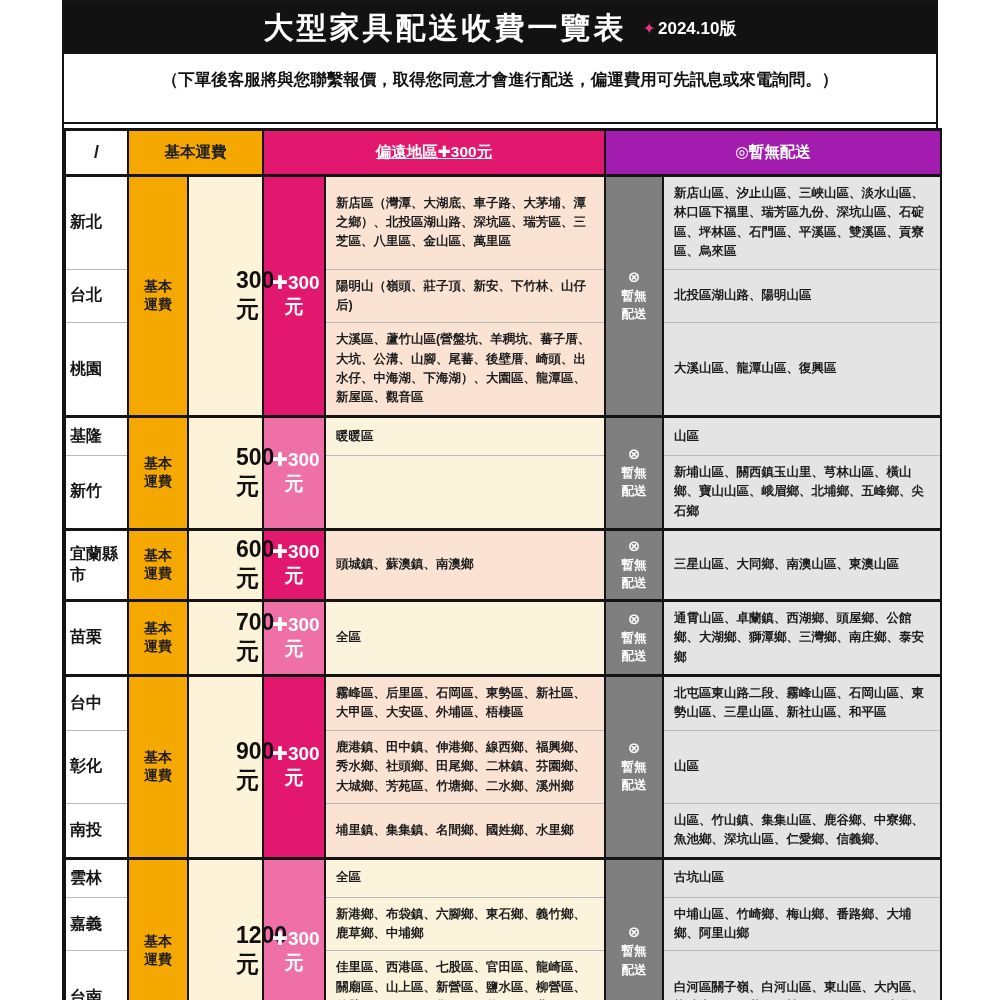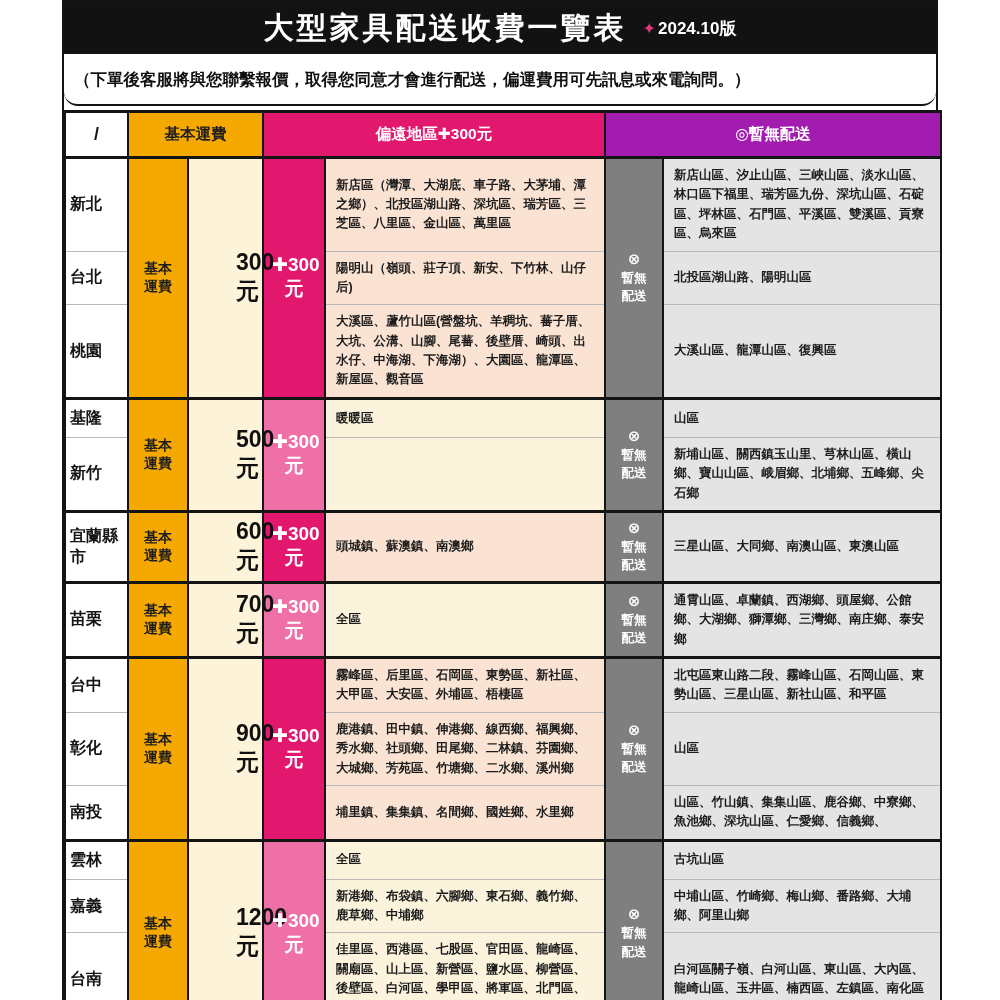--- a/index.html
+++ b/index.html
@@ -16,39 +16,38 @@
     background:#121212; height:52px;
     display:flex; align-items:center; justify-content:center; gap:16px;
   }
   .title { color:#fff; font-size:30px; font-weight:700; letter-spacing:3px; }
   .version { display:flex; align-items:center; gap:2px; }
   .version .diamond { color:#e8357e; font-size:16px; font-weight:700; }
   .version .vtext { color:#fff; font-size:17px; font-weight:700; }
 
   
   .subtitle {
-    background:#fff; padding:15px 10px 13px;
-    font-size:16.5px; font-weight:700; color:#111;
+    background:#fff; padding:15px 10px 31px;
+    text-align:center; font-size:16.5px; font-weight:700; color:#111;
     border-bottom:2px solid #141414;
-    border-radius:14px;
   }
 
   
   table { border-collapse:collapse; table-layout:fixed; width:100%; margin-top:4px; border-top:2px solid #141414; }
   td {
     border-left:2px solid #141414; border-right:2px solid #141414;
     border-top:1px solid #b9b9b9; border-bottom:1px solid #b9b9b9;
     vertical-align:middle; padding:5px 8px;
   }
   tr.group-start td { border-top:3px solid #141414; }
 
   td.region { background:#fff; font-size:16px; font-weight:700; padding:8px 4px; }
   td.hdr-slash { background:#fff; text-align:center; font-size:18px; font-weight:700; }
   td.hdr-base { background:#f5a800; text-align:center; font-size:15.5px; font-weight:700; color:#1d1d1d; padding:11px 4px; }
-  td.hdr-remote { background:#e2186e; text-align:center; font-size:15.5px; font-weight:700; color:#fff; }
+  td.hdr-remote { background:#e2186e; text-align:center; font-size:15.5px; font-weight:700; color:#fff;text-decoration:underline; }
   td.hdr-none { background:#a21caf; text-align:center; font-size:15.5px; font-weight:700; color:#fff; }
 
   td.base { background:#f5a800; text-align:center; font-size:14px; font-weight:700; color:#1d1d1d; padding:6px 10px; }
   td.price { background:#fcf3d9; text-align:center; font-size:23px; font-weight:700; color:#101010;padding-left:47px; }
   td.sur { text-align:center; font-size:19px; font-weight:700; color:#fff; }
   .g-dark td.sur { background:#e2186e; }
   .g-light td.sur { background:#ef6fa7; }
   td.remote { font-size:12.5px; font-weight:700; line-height:1.55; color:#1c1c1c; padding:7px 10px; }
   .g-dark td.remote { background:#fae3d2; }
   .g-light td.remote { background:#fcf3dc; }

